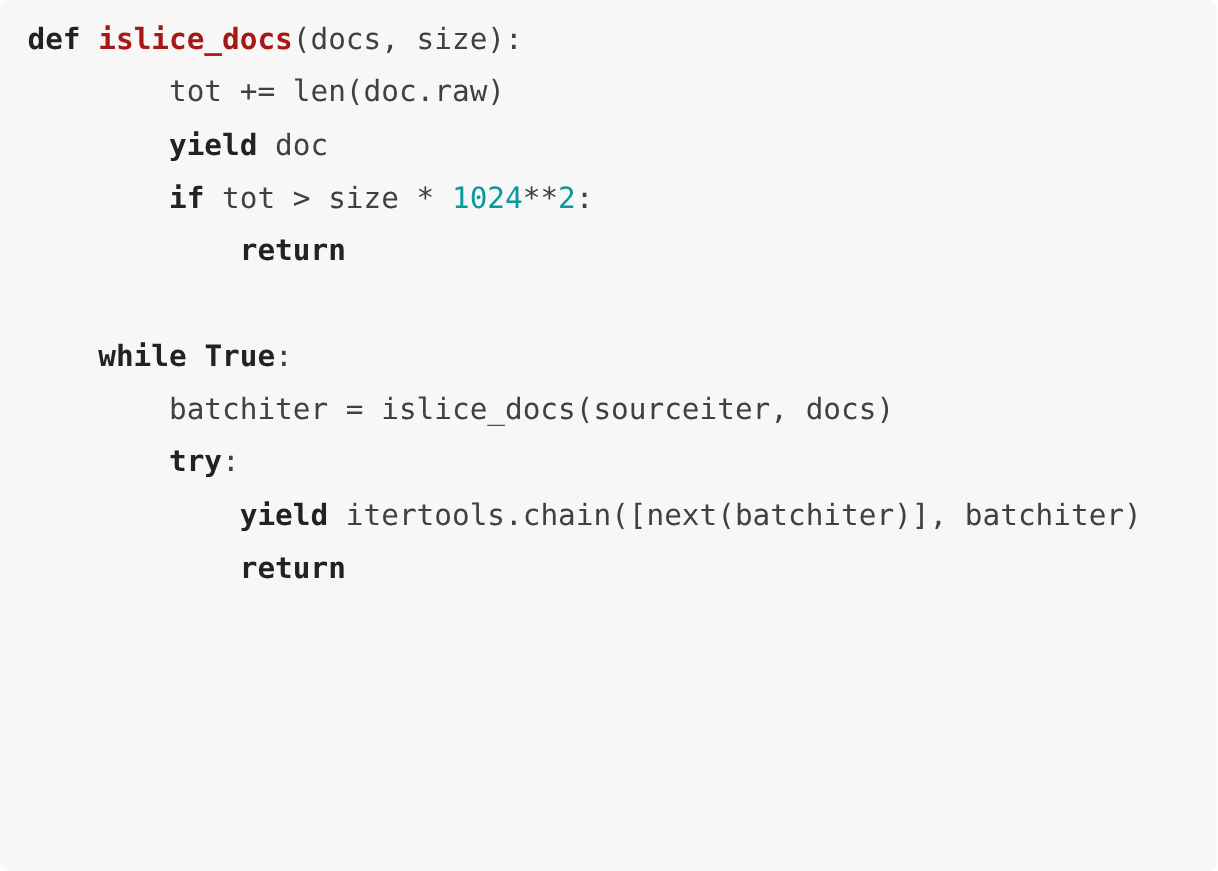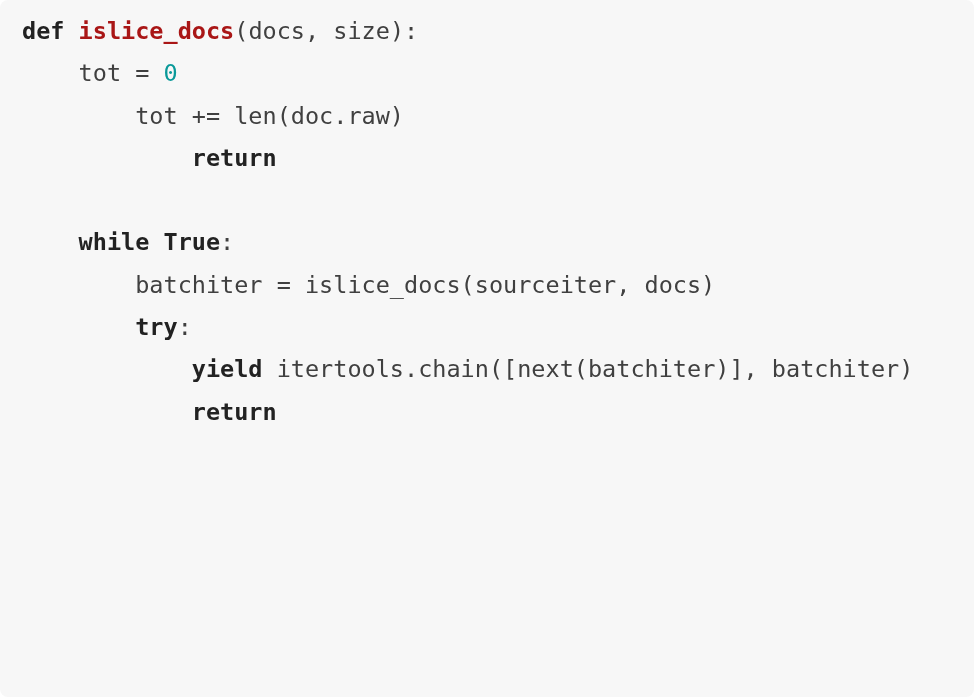--- a/index.html
+++ b/index.html
@@ -41,22 +41,23 @@
   }
   .tok-n {
     color: var(--number, #099999);
   }
 </style>
 </head>
 <body>
 
 <div class="code-block">
     <div class="code-line"><span class="tok-k">def</span><span class="tok-p"> </span><span class="tok-f">islice_docs</span><span class="tok-p">(docs, size):</span></div>
-    <div class="code-line"><span class="tok-p">    tot = </span><span class="tok-n">0</span></div>
     <div class="code-line"><span class="tok-p">        tot += len(doc.raw)</span></div>
+    <div class="code-line"><span class="tok-p">        </span><span class="tok-k">yield</span><span class="tok-p"> doc</span></div>
+    <div class="code-line"><span class="tok-p">        </span><span class="tok-k">if</span><span class="tok-p"> tot &gt; size * </span><span class="tok-n">1024</span><span class="tok-p">**</span><span class="tok-n">2</span><span class="tok-p">:</span></div>
     <div class="code-line"><span class="tok-p">            </span><span class="tok-k">return</span></div>
     <div class="code-line">&nbsp;</div>
     <div class="code-line"><span class="tok-p">    </span><span class="tok-k">while</span><span class="tok-p"> </span><span class="tok-k">True</span><span class="tok-p">:</span></div>
     <div class="code-line"><span class="tok-p">        batchiter = islice_docs(sourceiter, docs)</span></div>
     <div class="code-line"><span class="tok-p">        </span><span class="tok-k">try</span><span class="tok-p">:</span></div>
     <div class="code-line"><span class="tok-p">            </span><span class="tok-k">yield</span><span class="tok-p"> itertools.chain([next(batchiter)], batchiter)</span></div>
     <div class="code-line"><span class="tok-p">            </span><span class="tok-k">return</span></div>
   </div>
 
 </body></html>

